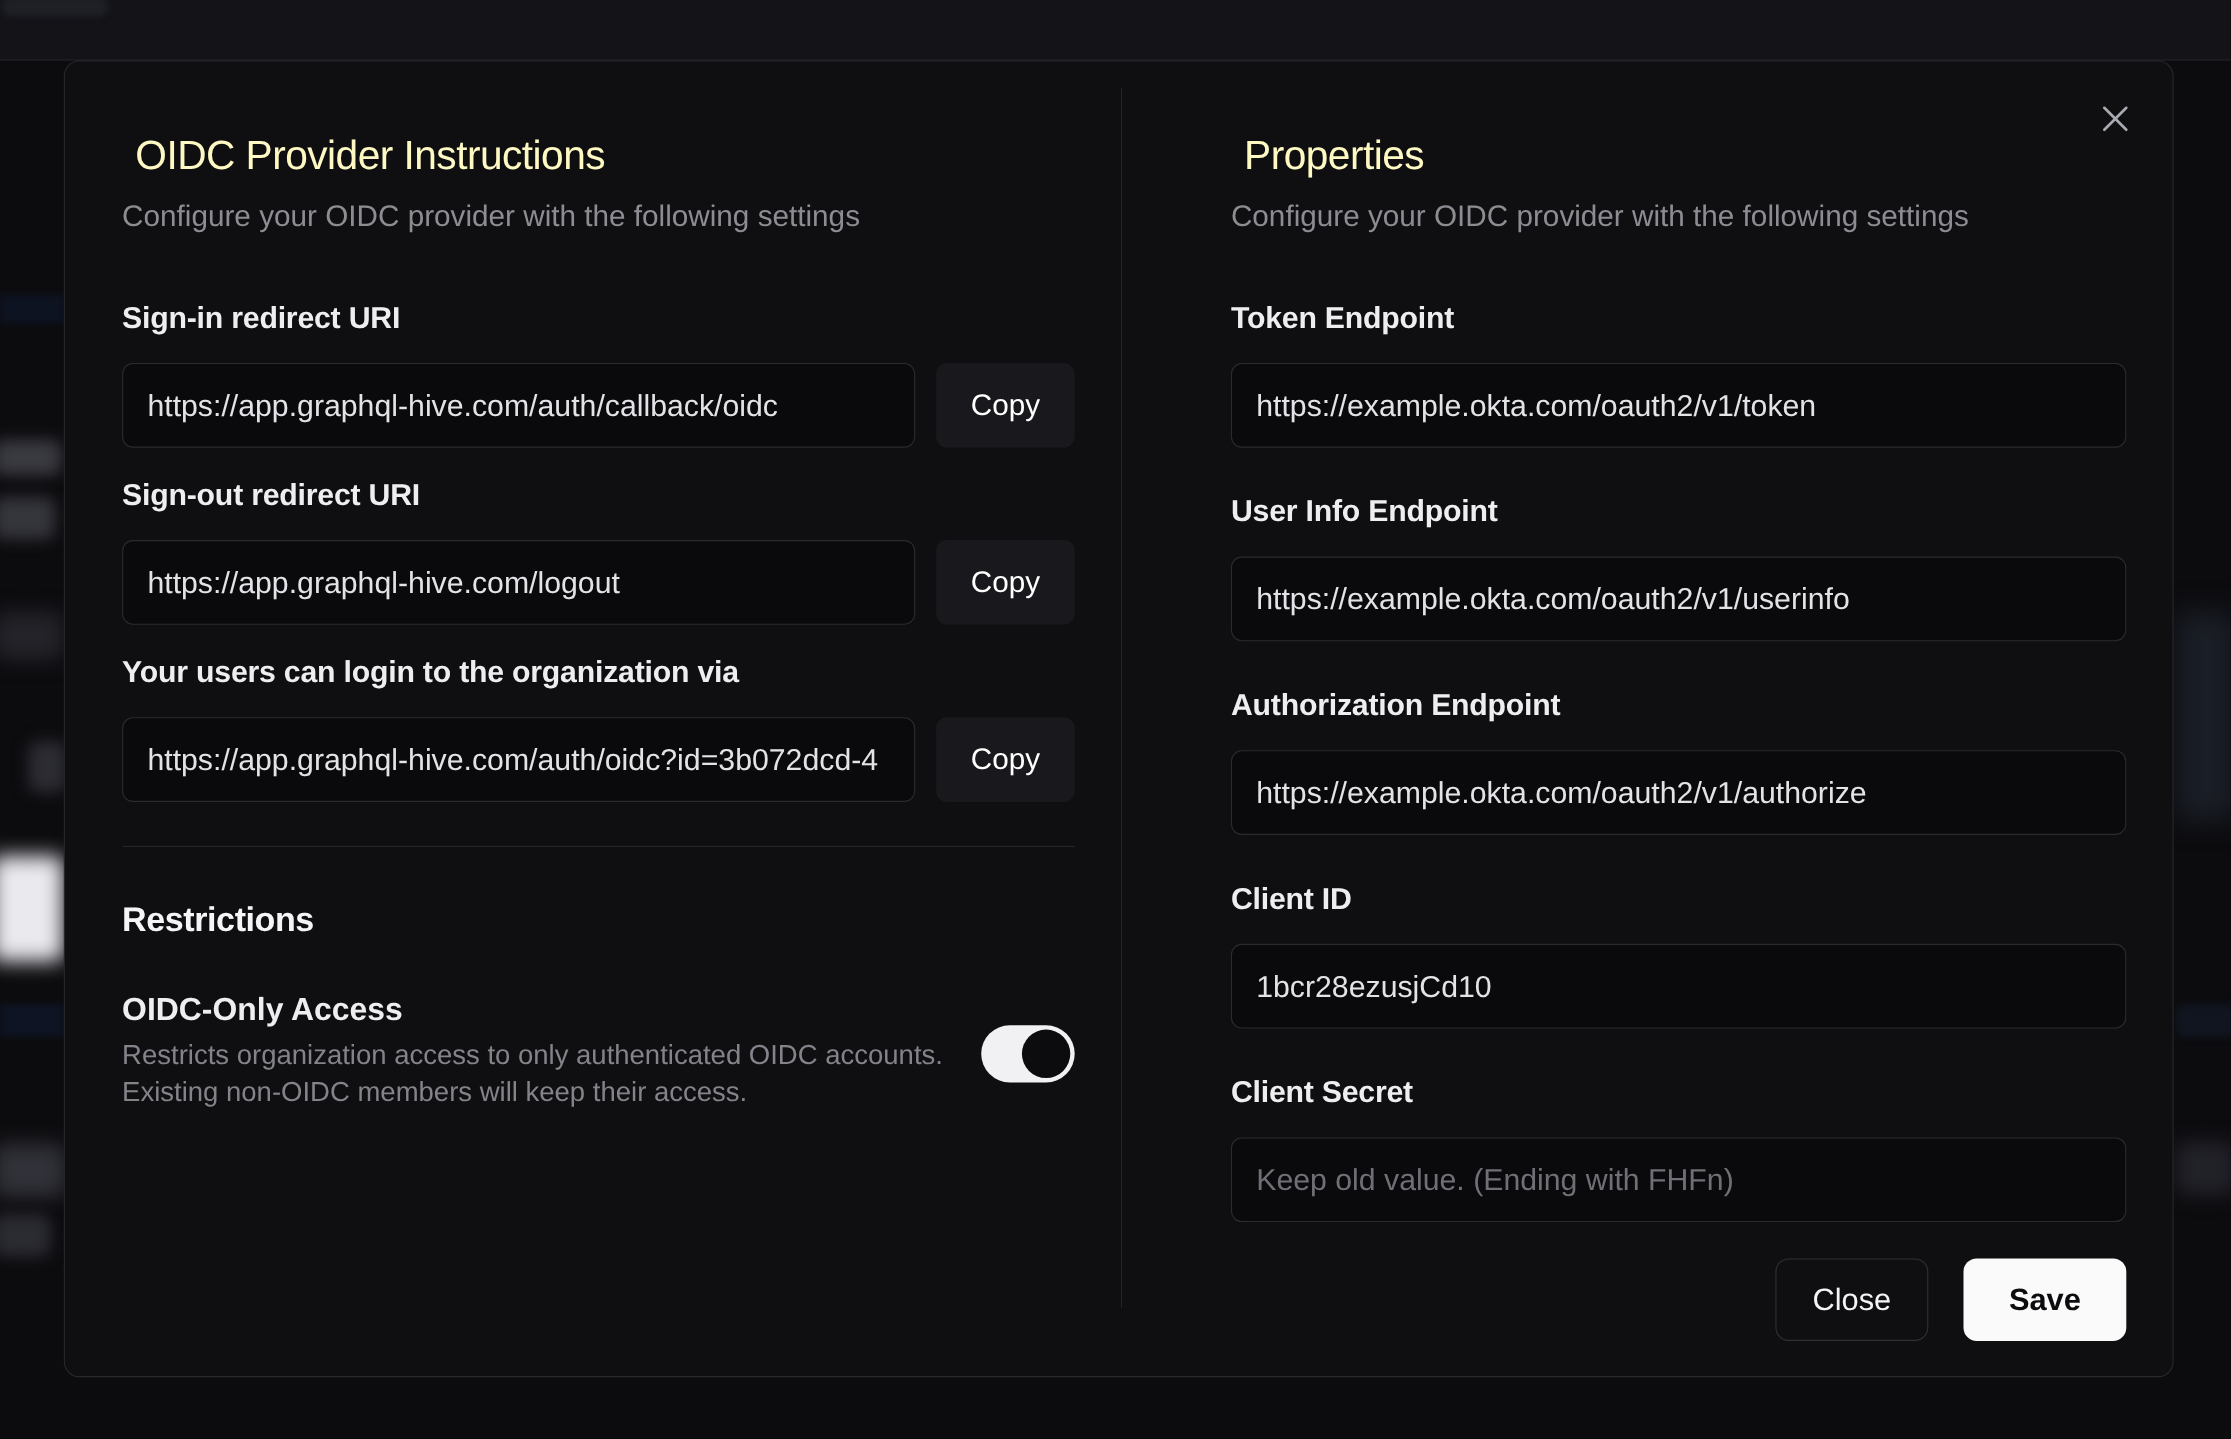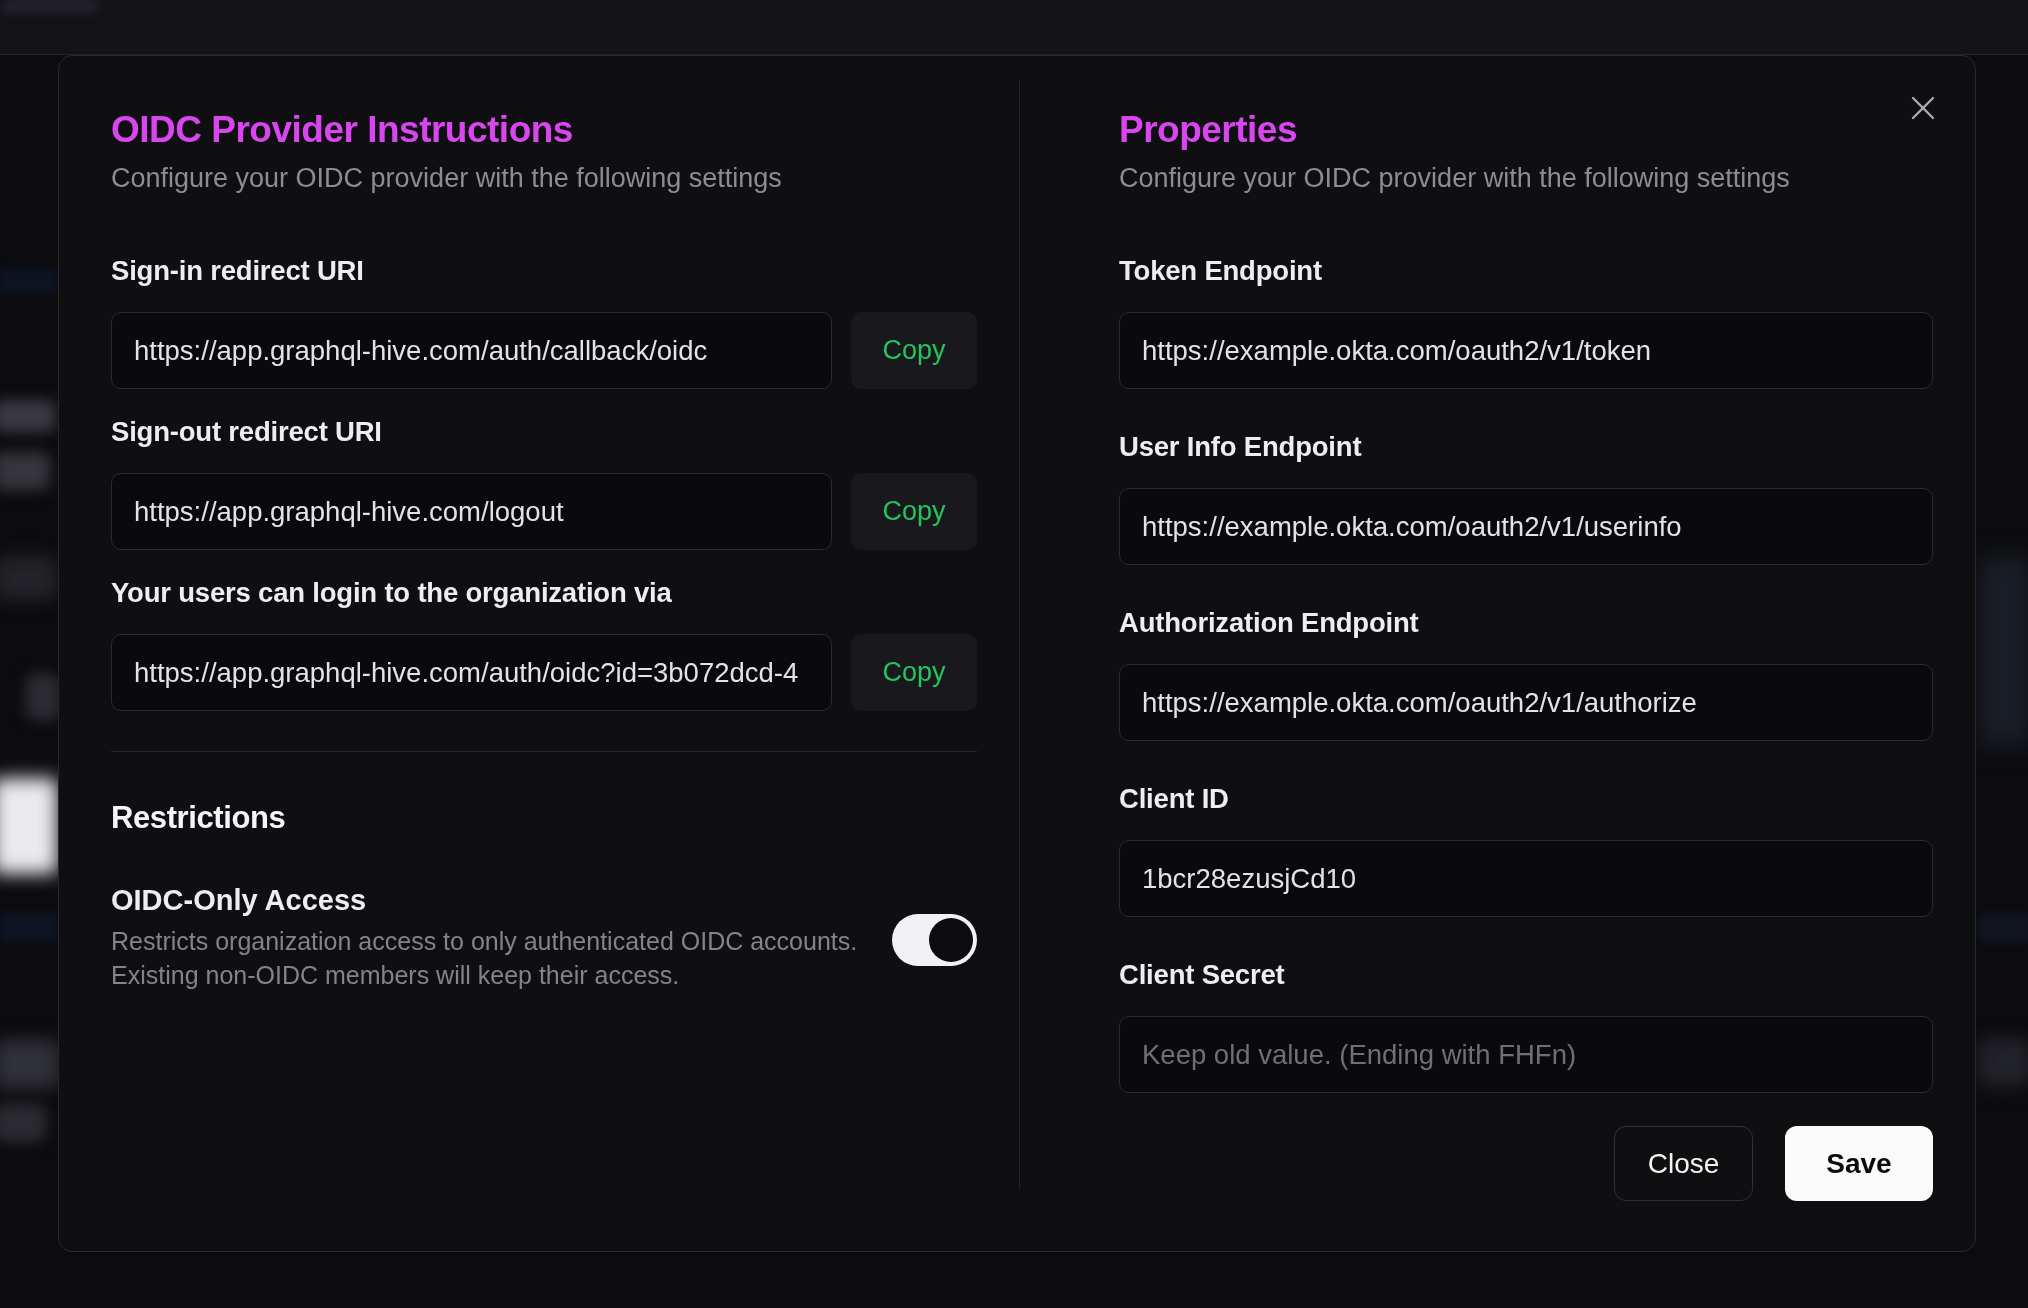--- a/index.html
+++ b/index.html
@@ -31,38 +31,38 @@
   
   .modal{
     position:absolute;left:58px;top:55px;width:1918px;height:1197px;
     background:#0f0f12;border:1px solid #29292d;border-radius:14px;
   }
   .vdivider{position:absolute;left:960px;top:24px;bottom:62px;width:1px;background:#232327;}
   .col{position:absolute;top:0;height:100%;}
   .col-left {left:0;width:960px;padding:51px 42px 0 52px;}
   .col-right{left:960px;width:958px;padding:51px 44px 0 100px;}
 
-  h2.title{margin:0;font-size:37px;line-height:46px;font-weight:700;color:#d946ef;letter-spacing:-0.5px;}
+  h2.title{margin:12px;font-size:37px;line-height:46px;font-weight:400;color:#fef9c3;letter-spacing:-0.5px;}
   p.subtitle{margin:6px 0 0 0;font-size:27px;line-height:38px;color:#8c8c92;font-weight:400;}
 
   .fgroup{margin-top:0;}
   .fgroup .flabel{display:block;font-size:27.5px;line-height:36px;font-weight:700;color:#eeeef1;margin-bottom:23px;letter-spacing:-0.2px;}
   .fgroup-first{margin-top:56px;}
   .lgap{margin-top:25px;}  
   .rgap{margin-top:40px;}  
 
   .inputrow{display:flex;align-items:center;gap:19px;}
   input.textbox{
     flex:1;min-width:0;height:77px;background:#0a0a0d;border:1px solid #2b2b2f;border-radius:10px;
     color:#e3e3e7;font-size:27.5px;font-family:inherit;padding:0 22px;outline:none;
   }
   input.textbox::placeholder{color:#6f6f76;}
   button.copybtn{
     width:126px;height:77px;flex:0 0 126px;background:#19191d;border:none;border-radius:10px;
-    color:#22c55e;font-size:27px;font-weight:400;font-family:inherit;cursor:pointer;
+    color:#ffffff;font-size:27px;font-weight:400;font-family:inherit;cursor:pointer;
   }
   .hrule{height:1px;background:#26262a;margin-top:40px;border:none;}
   h3.section{margin:46px 0 0 0;font-size:31px;line-height:40px;font-weight:700;color:#f5f5f7;letter-spacing:-0.4px;}
 
   .restrict-row{display:flex;margin-top:44px;align-items:flex-start;}
   .restrict-text{flex:1;}
   .toggle-label{font-size:29px;line-height:36px;font-weight:700;color:#eeeef1;}
   .toggle-desc{margin-top:6px;font-size:25px;line-height:34px;color:#83838a;}
   .switch{
     position:relative;width:85px;height:52px;border-radius:26px;margin-top:32px;flex:0 0 85px;

